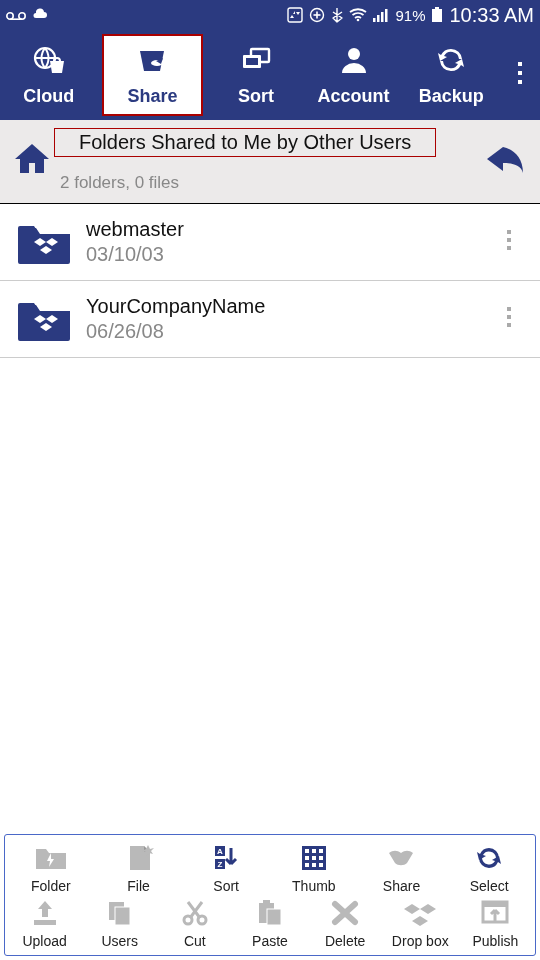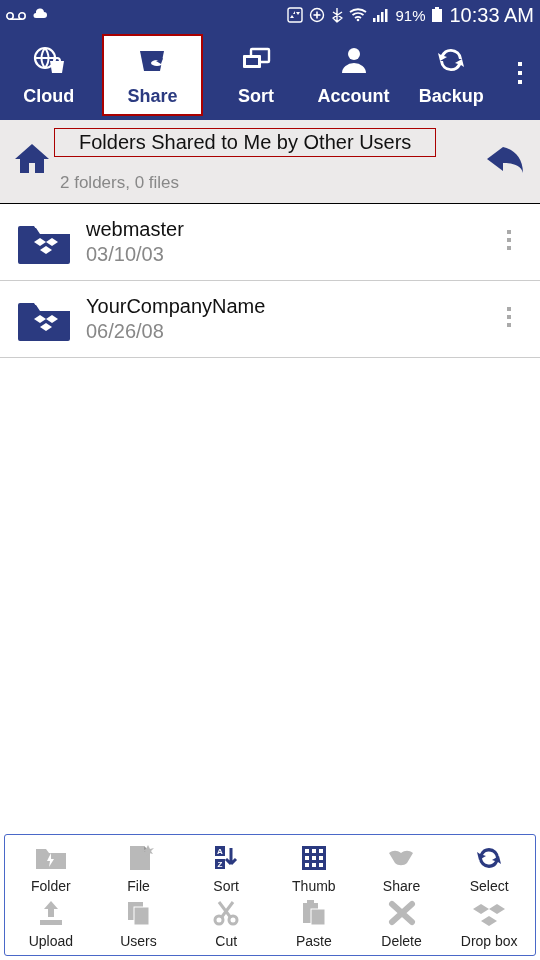--- a/index.html
+++ b/index.html
@@ -331,14 +331,22 @@
             <path d="M7 6l20 18M27 6L7 24" stroke="#b9b9b9" stroke-width="6" stroke-linecap="round"></path>
           </svg></span>
       <span>Delete</span>
     </div>
     <div class="tool">
       <span><svg viewBox="0 0 34 30">
             <path d="M9 6l8 5-8 5-8-5zM25 6l8 5-8 5-8-5zM17 18l8 5-8 5-8-5z" fill="#b9b9b9"></path>
           </svg></span>
       <span>Drop box</span>
     </div>
+    <div class="tool">
+      <span><svg viewBox="0 0 34 30">
+            <rect x="5" y="4" width="24" height="20" fill="none" stroke="#b9b9b9" stroke-width="3"></rect>
+            <rect x="5" y="4" width="24" height="5" fill="#b9b9b9"></rect>
+            <path d="M17 12v12m0-12l-4 4m4-4l4 4" stroke="#b9b9b9" stroke-width="3" fill="none"></path>
+          </svg></span>
+      <span>Publish</span>
+    </div>
   </div>
 </div>
 
 </body></html>

